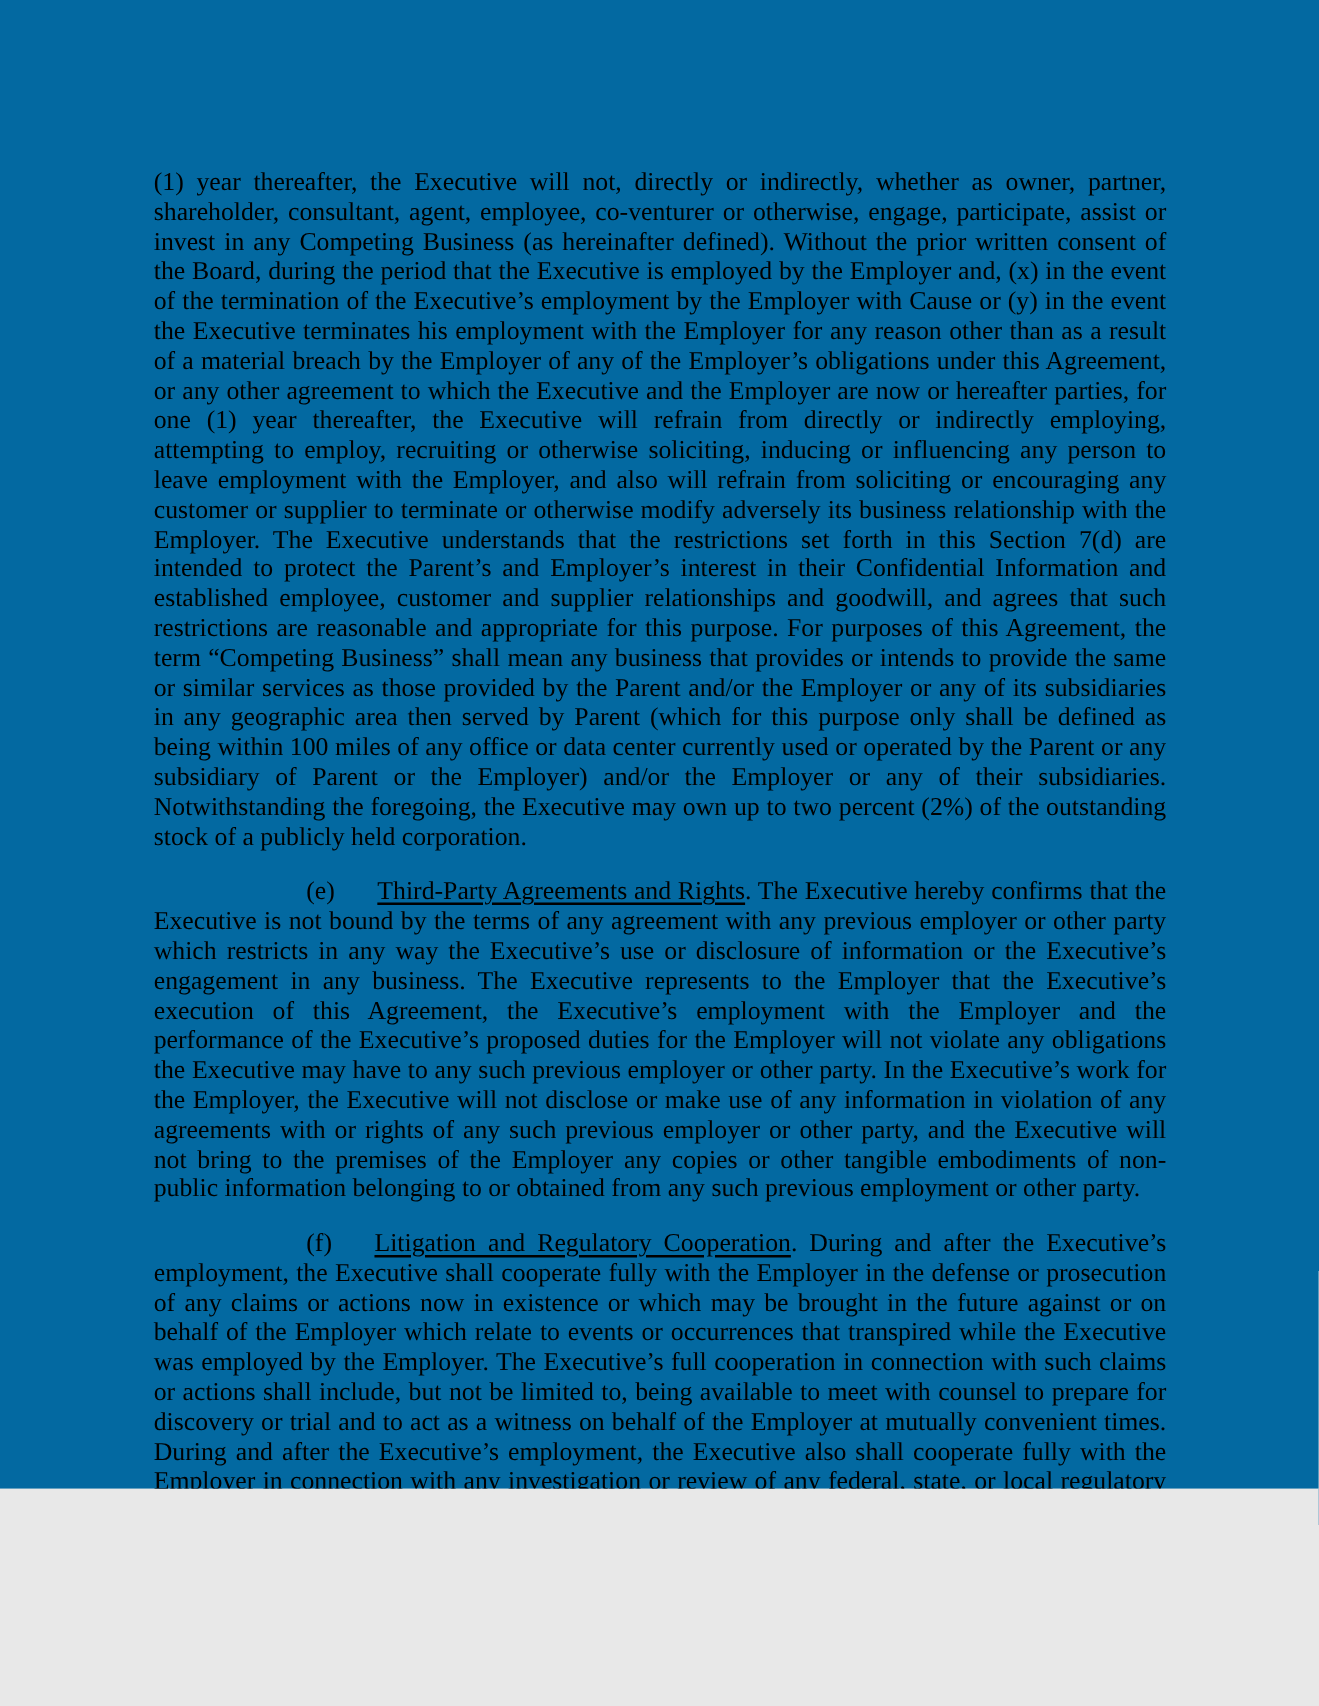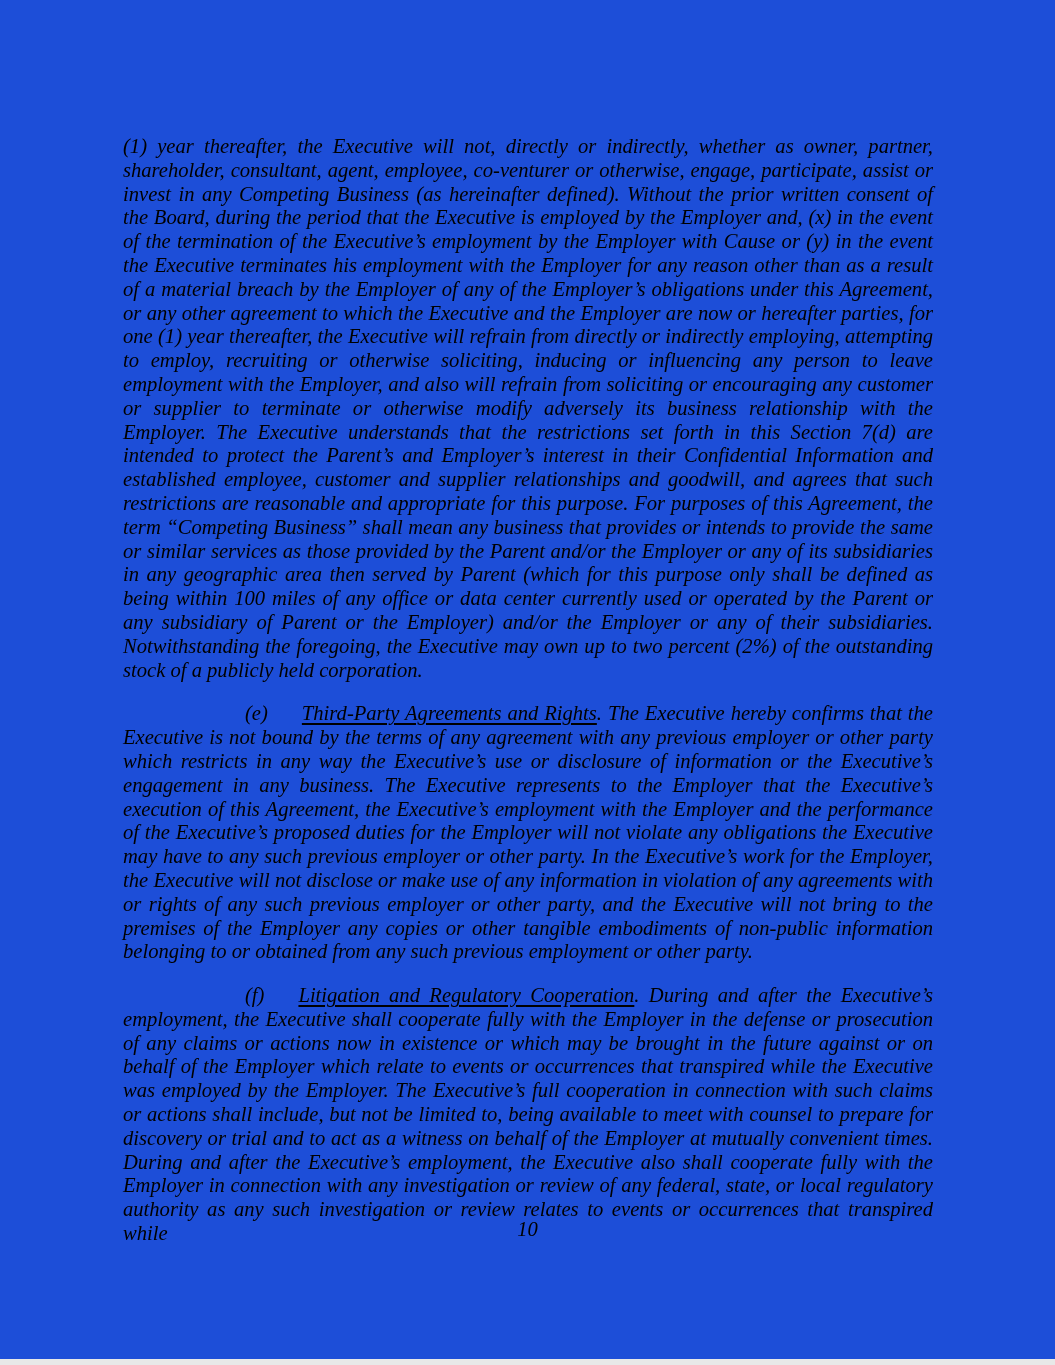--- a/index.html
+++ b/index.html
@@ -3,29 +3,28 @@
 <meta charset="utf-8">
 <style>
   html, body {
     margin: 0;
     padding: 0;
     background: #e8e8e8;
   }
   .page {
     position: relative;
     width: 1055px;
-    height: 1359px;
+    height: 1191px;
     margin: 0 auto;
-    background: #1d4ed8;
+    background: #0369a1;
     color: #000000;
     font-family: "Liberation Serif", "DejaVu Serif", serif;
     font-size: 20.6px;
     line-height: 23.8px;
     overflow: hidden;
-    font-style: italic;
   }
   .content {
     position: absolute;
     left: 123px;
     top: 135px;
     width: 810px;
   }
   .para {
     margin: 0;
     text-align: justify;

